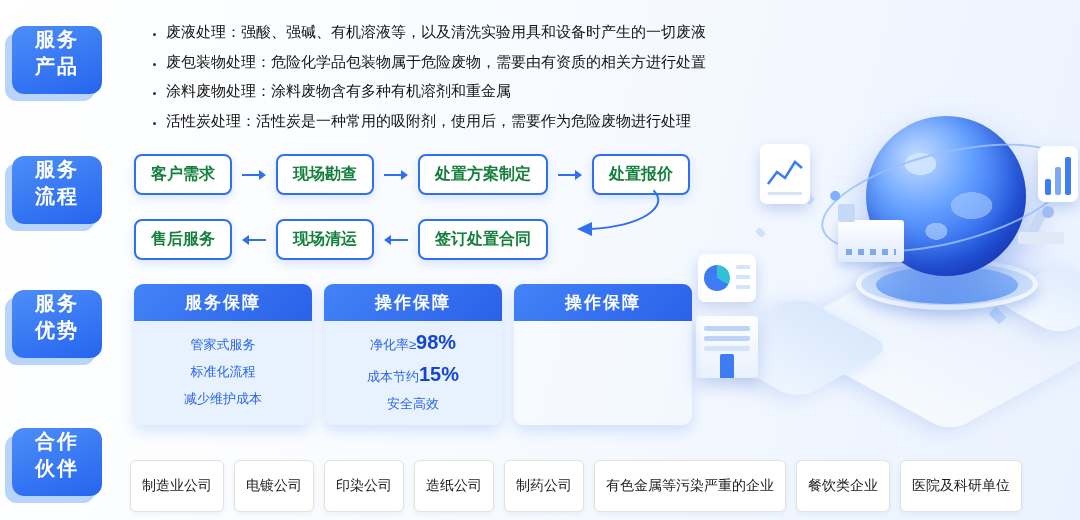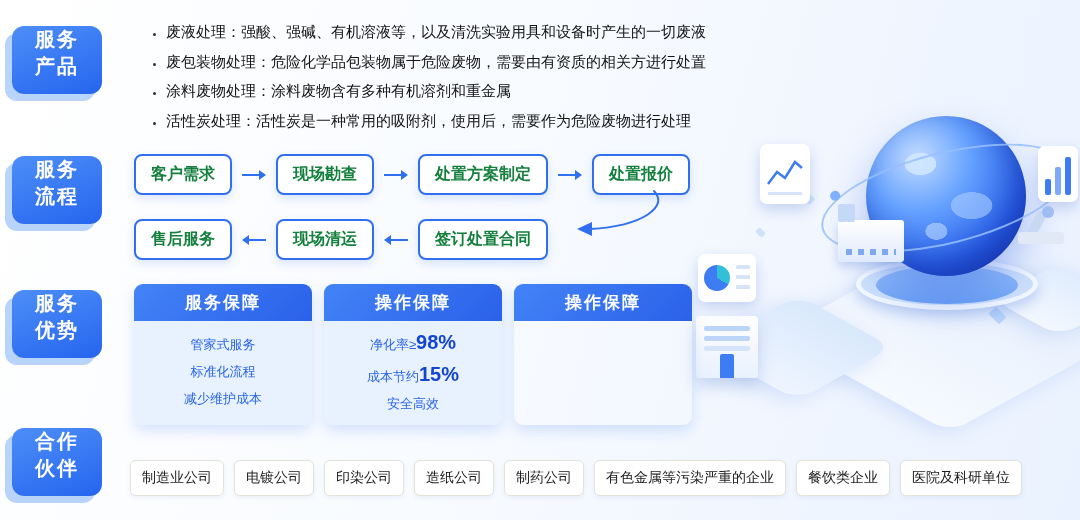--- a/index.html
+++ b/index.html
@@ -65,21 +65,21 @@
   }
   .card-line { color:#2a66e8; font-size:13px; }
   .stat { display:flex; align-items:baseline; justify-content:center; }
   .stat-label { color:#2a66e8; font-size:13px; }
   .stat-value { color:#1445d2; font-size:20px; font-weight:700; }
 
   
   .partners { position:absolute; left:130px; top:460px; display:flex; gap:10px; z-index:6; }
   .tag {
     background:#fff; border:1px solid #e4e3da; border-radius:6px;
-    padding:8px 11px; font-size:14px; color:#1c1c1c; white-space:nowrap;
+    padding:16px 11px; font-size:14px; color:#1c1c1c; white-space:nowrap;
     box-shadow:0 2px 5px rgba(40,80,160,.07);
   }
 
   
   .illo { position:absolute; left:660px; top:100px; width:420px; height:345px; z-index:1; }
   .platform {
     position:absolute; border-radius:24px;
     background:linear-gradient(180deg,#e6effd,#f6faff);
     box-shadow:0 10px 24px rgba(120,160,230,.25);
   }

